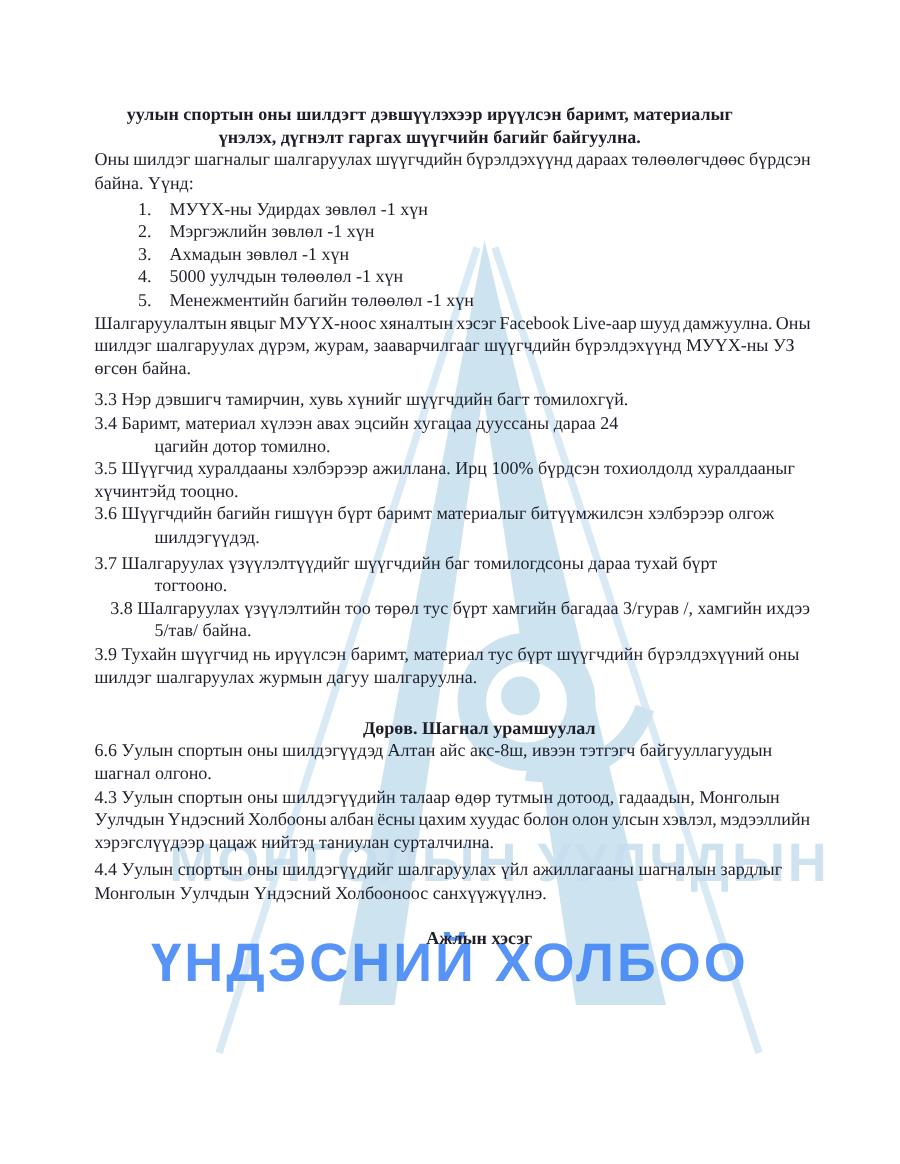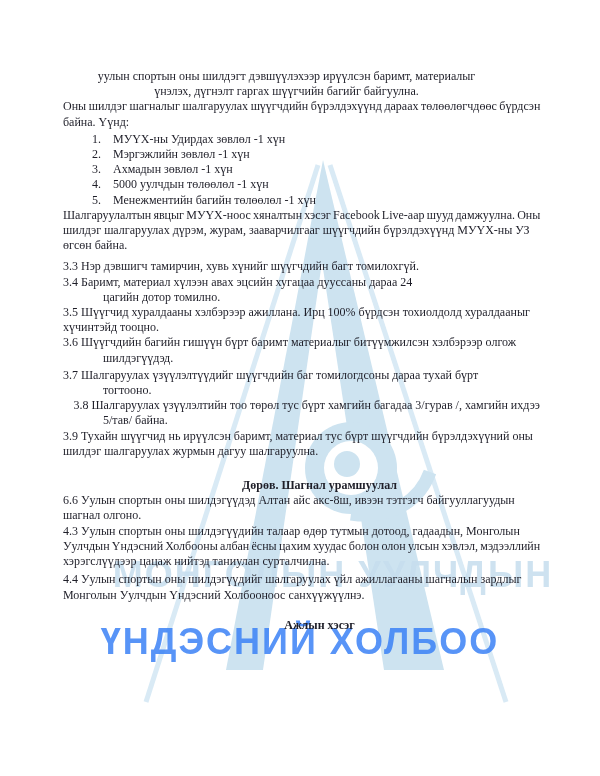--- a/index.html
+++ b/index.html
@@ -17,21 +17,21 @@
   }
   .wm-text.l1{top:554px;color:#c6deee;padding-left:33px;}
   .wm-text.l2{top:621px;color:#3b82f6;}
   
   .content{
     position:absolute;left:63px;top:69px;width:477px;z-index:1;
     font-size:12px;line-height:15.2px;
   }
   .ln{white-space:nowrap;}
   .c{text-align:center;}
-  .center .ln{transform:translateX(-15px);}
+  .center .ln{transform:translateX(-15px);font-weight:bold;}
   .heading .ln{font-weight:bold;transform:translateX(18px);}
   .ind{padding-left:40px;}
   .li{padding-left:29px;}
   .num{display:inline-block;width:21px;}
 </style>
 </head>
 <body>
 
 <div class="page">
 

